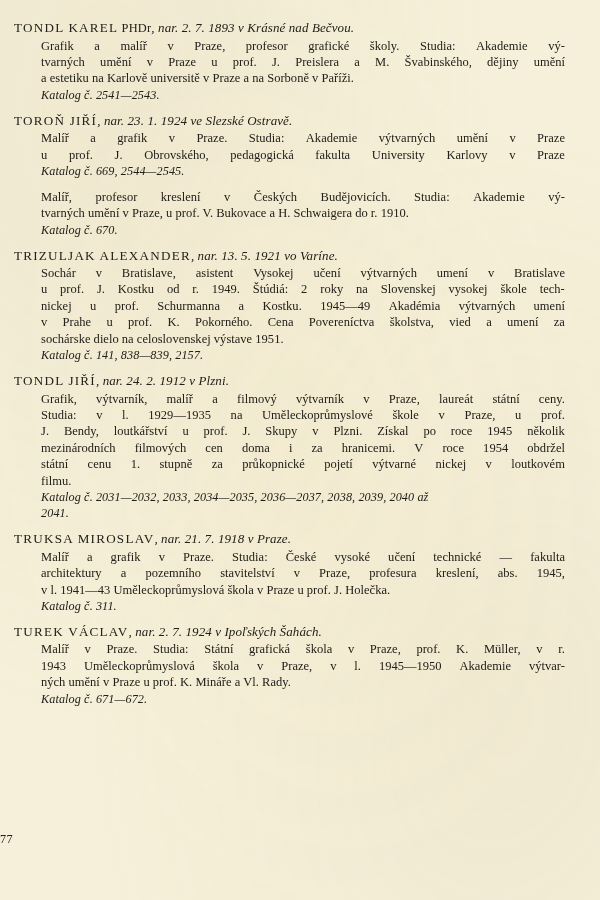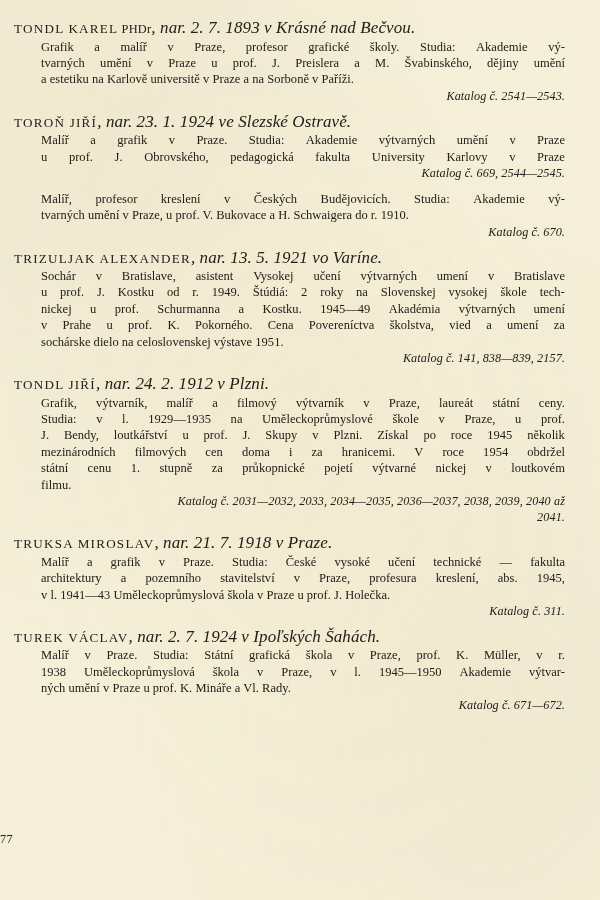--- a/index.html
+++ b/index.html
@@ -51,21 +51,21 @@
   .surname {
     letter-spacing: 1.25px;
     font-size: 13.1px;
   }
   .degree {
     letter-spacing: 0.2px;
     font-size: 12.4px;
   }
   .birth {
     font-style: italic;
-    font-size: 17px;
+    font-size: 13px;
     letter-spacing: 0.1px;
   }
   .body-block {
     margin: 0;
     padding-left: 27px;
   }
   .body-line {
     font-size: 12.5px;
     line-height: 16.4px;
     display: flex;
@@ -78,21 +78,20 @@
   }
   .body-line.justify > .w {
     white-space: pre;
   }
   .catalog {
     font-style: italic;
     font-size: 12.2px;
     line-height: 16.4px;
     padding-left: 27px;
     letter-spacing: 0.1px;
-    text-align: right;
   }
   .folio {
     position: absolute;
     left: 0;
     right: 0;
     top: 832px;
     font-size: 12.2px;
     letter-spacing: 0.5px;
   }
 </style>
@@ -157,20 +156,20 @@
           <div class="body-line justify"><span class="w">Malíř</span><span class="w">a</span><span class="w">grafik</span><span class="w">v</span><span class="w">Praze.</span><span class="w">Studia:</span><span class="w">České</span><span class="w">vysoké</span><span class="w">učení</span><span class="w">technické</span><span class="w">—</span><span class="w">fakulta</span></div>
           <div class="body-line justify"><span class="w">architektury</span><span class="w">a</span><span class="w">pozemního</span><span class="w">stavitelství</span><span class="w">v</span><span class="w">Praze,</span><span class="w">profesura</span><span class="w">kreslení,</span><span class="w">abs.</span><span class="w">1945,</span></div>
           <div class="body-line">v l. 1941—43 Uměleckoprůmyslová škola v Praze u prof. J. Holečka.</div>
         </div>
         <div class="catalog">Katalog č. 311.</div>
       </div>
       <div class="entry">
         <div class="headword-line"><span class="surname">TUREK VÁCLAV</span><span class="degree"></span><span class="birth">, nar. 2. 7. 1924 v Ipoľských Šahách.</span></div>
         <div class="body-block">
           <div class="body-line justify"><span class="w">Malíř</span><span class="w">v</span><span class="w">Praze.</span><span class="w">Studia:</span><span class="w">Státní</span><span class="w">grafická</span><span class="w">škola</span><span class="w">v</span><span class="w">Praze,</span><span class="w">prof.</span><span class="w">K.</span><span class="w">Müller,</span><span class="w">v</span><span class="w">r.</span></div>
-          <div class="body-line justify"><span class="w">1938</span><span class="w">Uměleckoprůmyslová</span><span class="w">škola</span><span class="w">v</span><span class="w">Praze,</span><span class="w">v</span><span class="w">l.</span><span class="w">1945—1950</span><span class="w">Akademie</span><span class="w">výtvar-</span></div>
+          <div class="body-line justify"><span class="w">1943</span><span class="w">Uměleckoprůmyslová</span><span class="w">škola</span><span class="w">v</span><span class="w">Praze,</span><span class="w">v</span><span class="w">l.</span><span class="w">1945—1950</span><span class="w">Akademie</span><span class="w">výtvar-</span></div>
           <div class="body-line">ných umění v Praze u prof. K. Mináře a Vl. Rady.</div>
         </div>
         <div class="catalog">Katalog č. 671—672.</div>
       </div>
     </div>
   <div class="folio">77</div>
 </div>
 
 </body></html>

